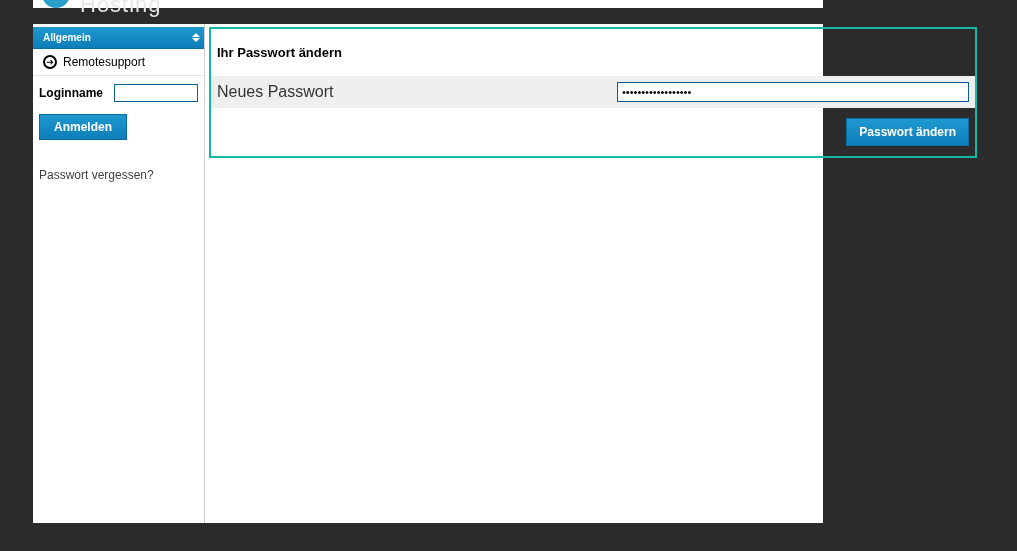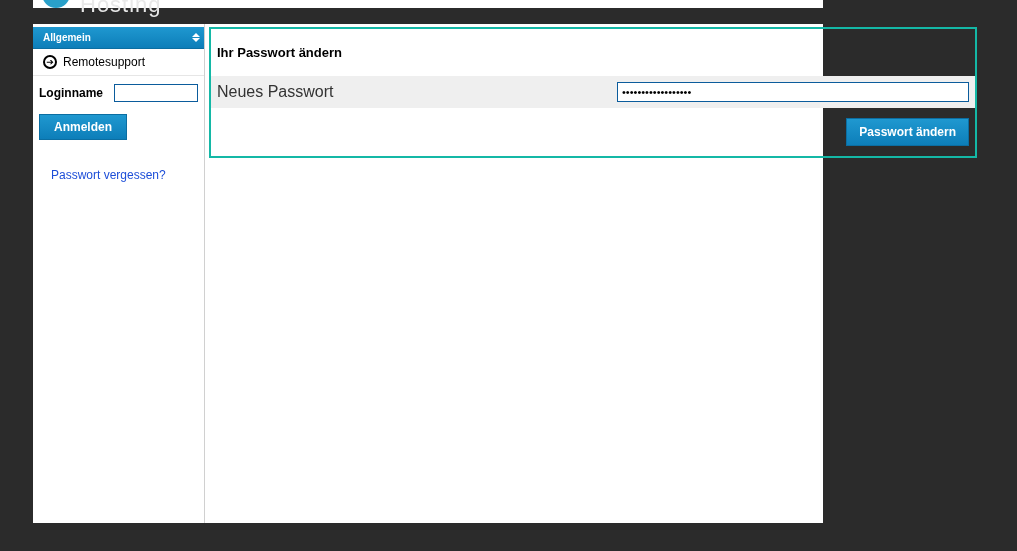--- a/index.html
+++ b/index.html
@@ -110,22 +110,22 @@
       border: 1px solid #0b6ea2;
       color: #fff;
       font-weight: bold;
       font-size: 12px;
       padding: 5px 14px;
       cursor: pointer;
     }
     .forgot {
       display: block;
       margin-top: 28px;
-      margin-left: 12px;
-      color: #1d4ed8;
+      margin-left: 0;
+      color: #404040;
       font-size: 12px;
       text-decoration: none;
     }
     
     .main {
       flex: 1;
       position: relative;
       padding: 3px 4px;
     }
     .highlight-box {

